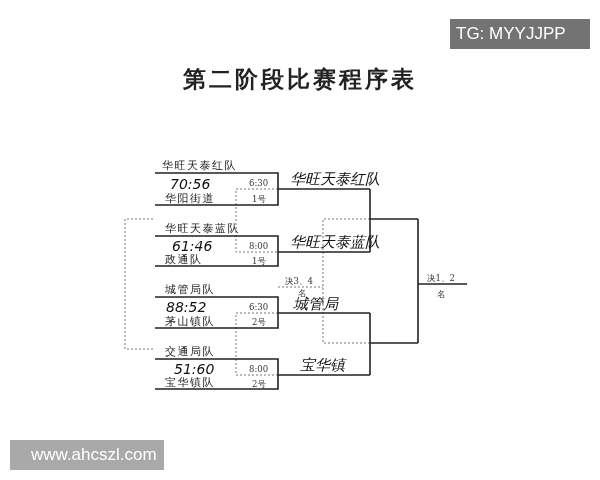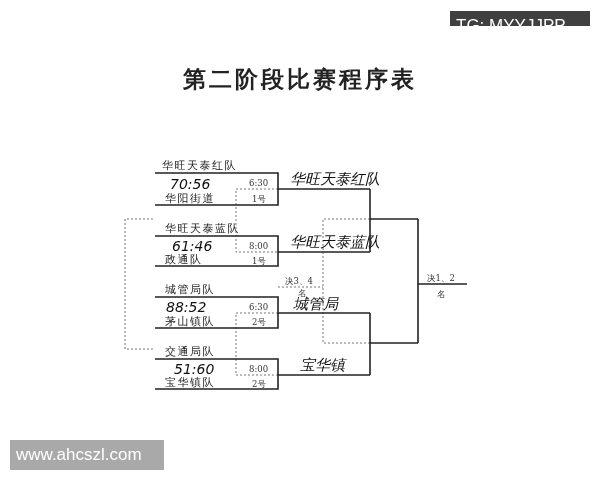--- a/index.html
+++ b/index.html
@@ -1,18 +1,18 @@
 <!DOCTYPE html>
 <html><head>
 <meta charset="utf-8">
 <style>
   html, body { margin: 0; padding: 0; }
   body { width: 600px; height: 480px; background: #ffffff; position: relative; overflow: hidden; font-family: "DejaVu Serif", serif; }
-  .wm-top { position: absolute; left: 450px; top: 11px; width: 140px; height: 15px; background: #404040; color: #ffffff; font-family: "Liberation Sans", sans-serif; font-size: 17px; line-height: 30px; padding-left: 6px; box-sizing: border-box; }
-  .wm-bottom { position: absolute; left: 10px; top: 440px; width: 154px; height: 30px; background: #a9a9a9; color: #ffffff; font-family: "Liberation Sans", sans-serif; font-size: 17px; line-height: 30px; padding-left: 6px; box-sizing: border-box; }
+  .wm-top { position: absolute; left: 450px; top: 19px; width: 140px; height: 30px; background: #737373; color: #ffffff; font-family: "Liberation Sans", sans-serif; font-size: 17px; line-height: 30px; padding-left: 6px; box-sizing: border-box; }
+  .wm-bottom { position: absolute; left: 10px; top: 440px; width: 154px; height: 30px; background: #a9a9a9; color: #ffffff; font-family: "Liberation Sans", sans-serif; font-size: 17px; line-height: 30px; padding-left: 21px; box-sizing: border-box; }
   .title { position: absolute; left: 0; width: 600px; top: 64px; text-align: center; font-size: 23px; font-weight: bold; color: #222; letter-spacing: 3px; }
   svg { position: absolute; left: 0; top: 0; }
   .team { font-family: "DejaVu Serif", serif; font-size: 11px; fill: #222; letter-spacing: 1.5px; }
   .score { font-family: "DejaVu Sans", sans-serif; font-size: 14px; font-style: italic; fill: #111; }
   .small { font-family: "DejaVu Serif", serif; font-size: 8.5px; fill: #333; }
   .winner { font-family: "DejaVu Serif", serif; font-size: 15px; font-style: italic; fill: #111; }
   .solid { stroke: #222; stroke-width: 1.6; fill: none; }
   .dot { stroke: #777; stroke-width: 1; stroke-dasharray: 2 2; fill: none; }
 </style>
 </head>

